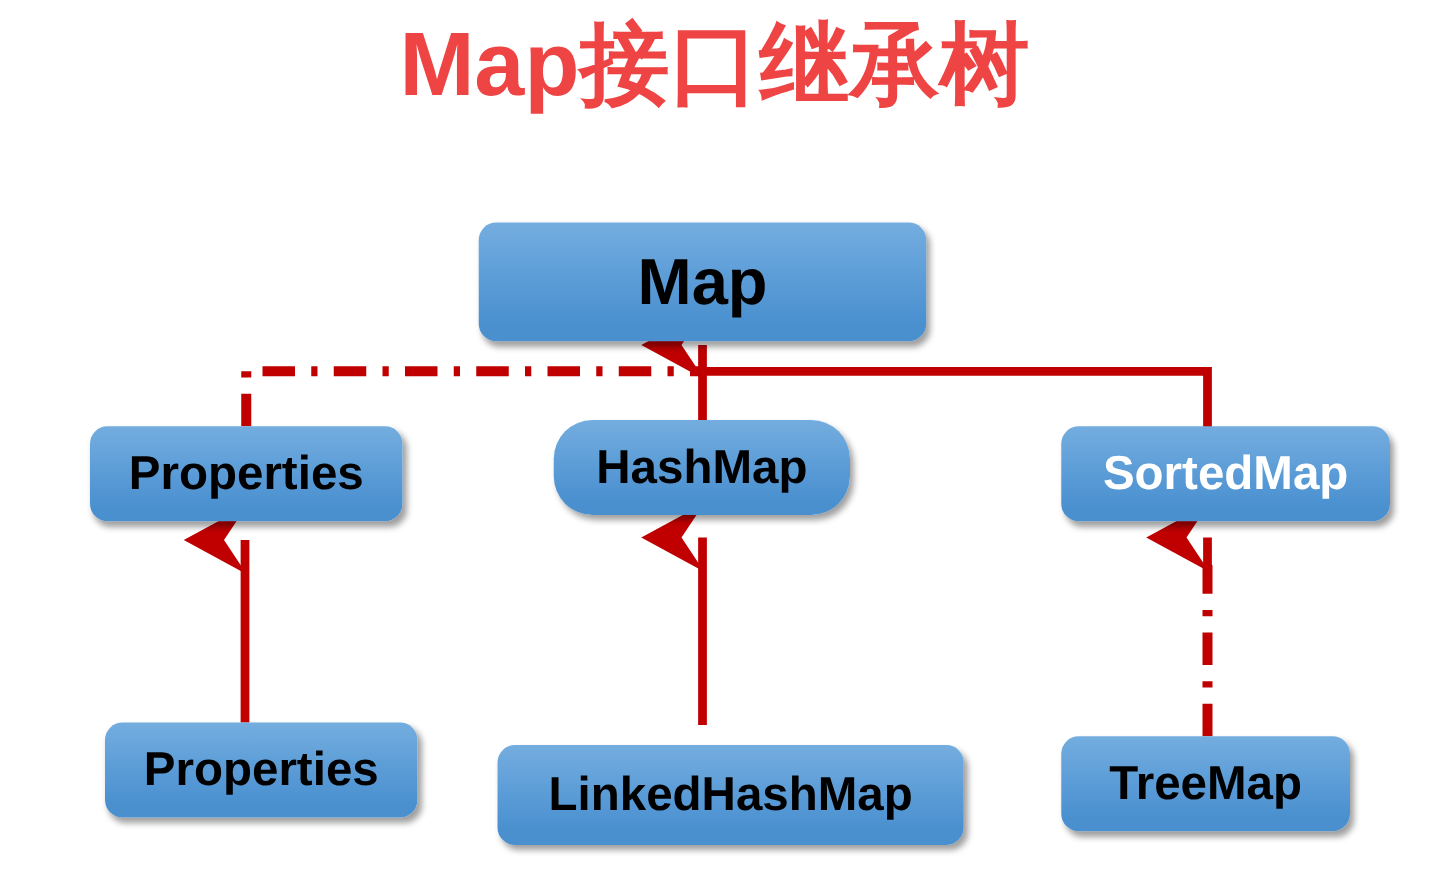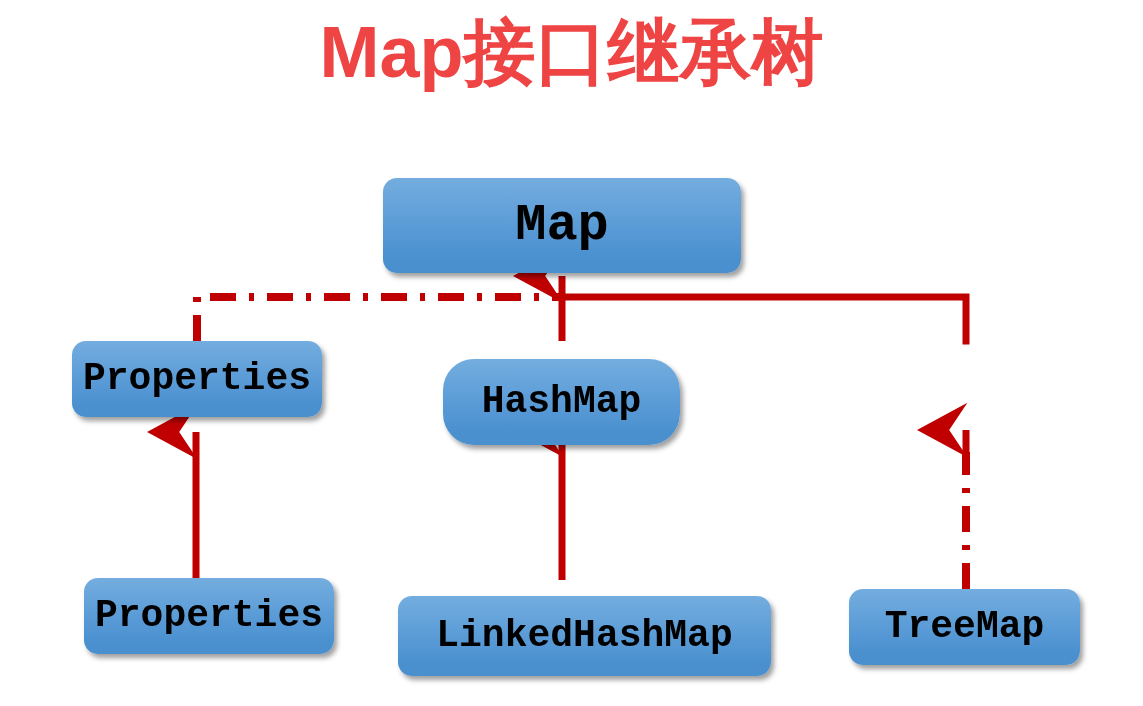--- a/index.html
+++ b/index.html
@@ -47,21 +47,21 @@
     box-sizing: border-box;
     border-radius: 14px;
     background: linear-gradient(to bottom, #74ADDF 0%, #6BA7DC 18%, #589ad6 55%, #4a90cf 85%, #4A8FCE 100%);
     box-shadow: 3px 4px 5px rgba(0,0,0,0.38);
     display: flex;
     align-items: center;
     justify-content: center;
     overflow: hidden;
   }
   .node-label {
-    font-family: Liberation Mono, monospace;
+    font-family: Liberation Sans, sans-serif;
     font-weight: bold;
     color: #000000;
     white-space: nowrap;
     text-align: center;
     line-height: 1;
   }
   .node-label.light {
     color: #ffffff;
   }
 </style>
@@ -107,24 +107,27 @@
   </svg>
 
   <div class="node" style="left:383px; top:178px; width:358px; height:95px;">
     <span class="node-label" style="font-size:52px;">Map</span>
   </div>
 
   <div class="node" style="left:72px; top:341px; width:250px; height:76px;">
     <span class="node-label" style="font-size:38px;">Properties</span>
   </div>
 
-  <div class="node" style="left:443px; top:359px; width:237px; height:86px;border-radius:31px;">
+  <div class="node" style="left:443px; top:336px; width:237px; height:76px;border-radius:31px;">
     <span class="node-label" style="font-size:38px;">HashMap</span>
   </div>
 
+  <div class="node" style="left:849px; top:341px; width:263px; height:76px;">
+    <span class="node-label light" style="font-size:38px;">SortedMap</span>
+  </div>
 
   <div class="node" style="left:84px; top:578px; width:250px; height:76px;">
     <span class="node-label" style="font-size:38px;">Properties</span>
   </div>
 
   <div class="node" style="left:398px; top:580px; width:373px; height:80px;margin-top:16px;">
     <span class="node-label" style="font-size:38px;">LinkedHashMap</span>
   </div>
 
   <div class="node" style="left:849px; top:589px; width:231px; height:76px;">

